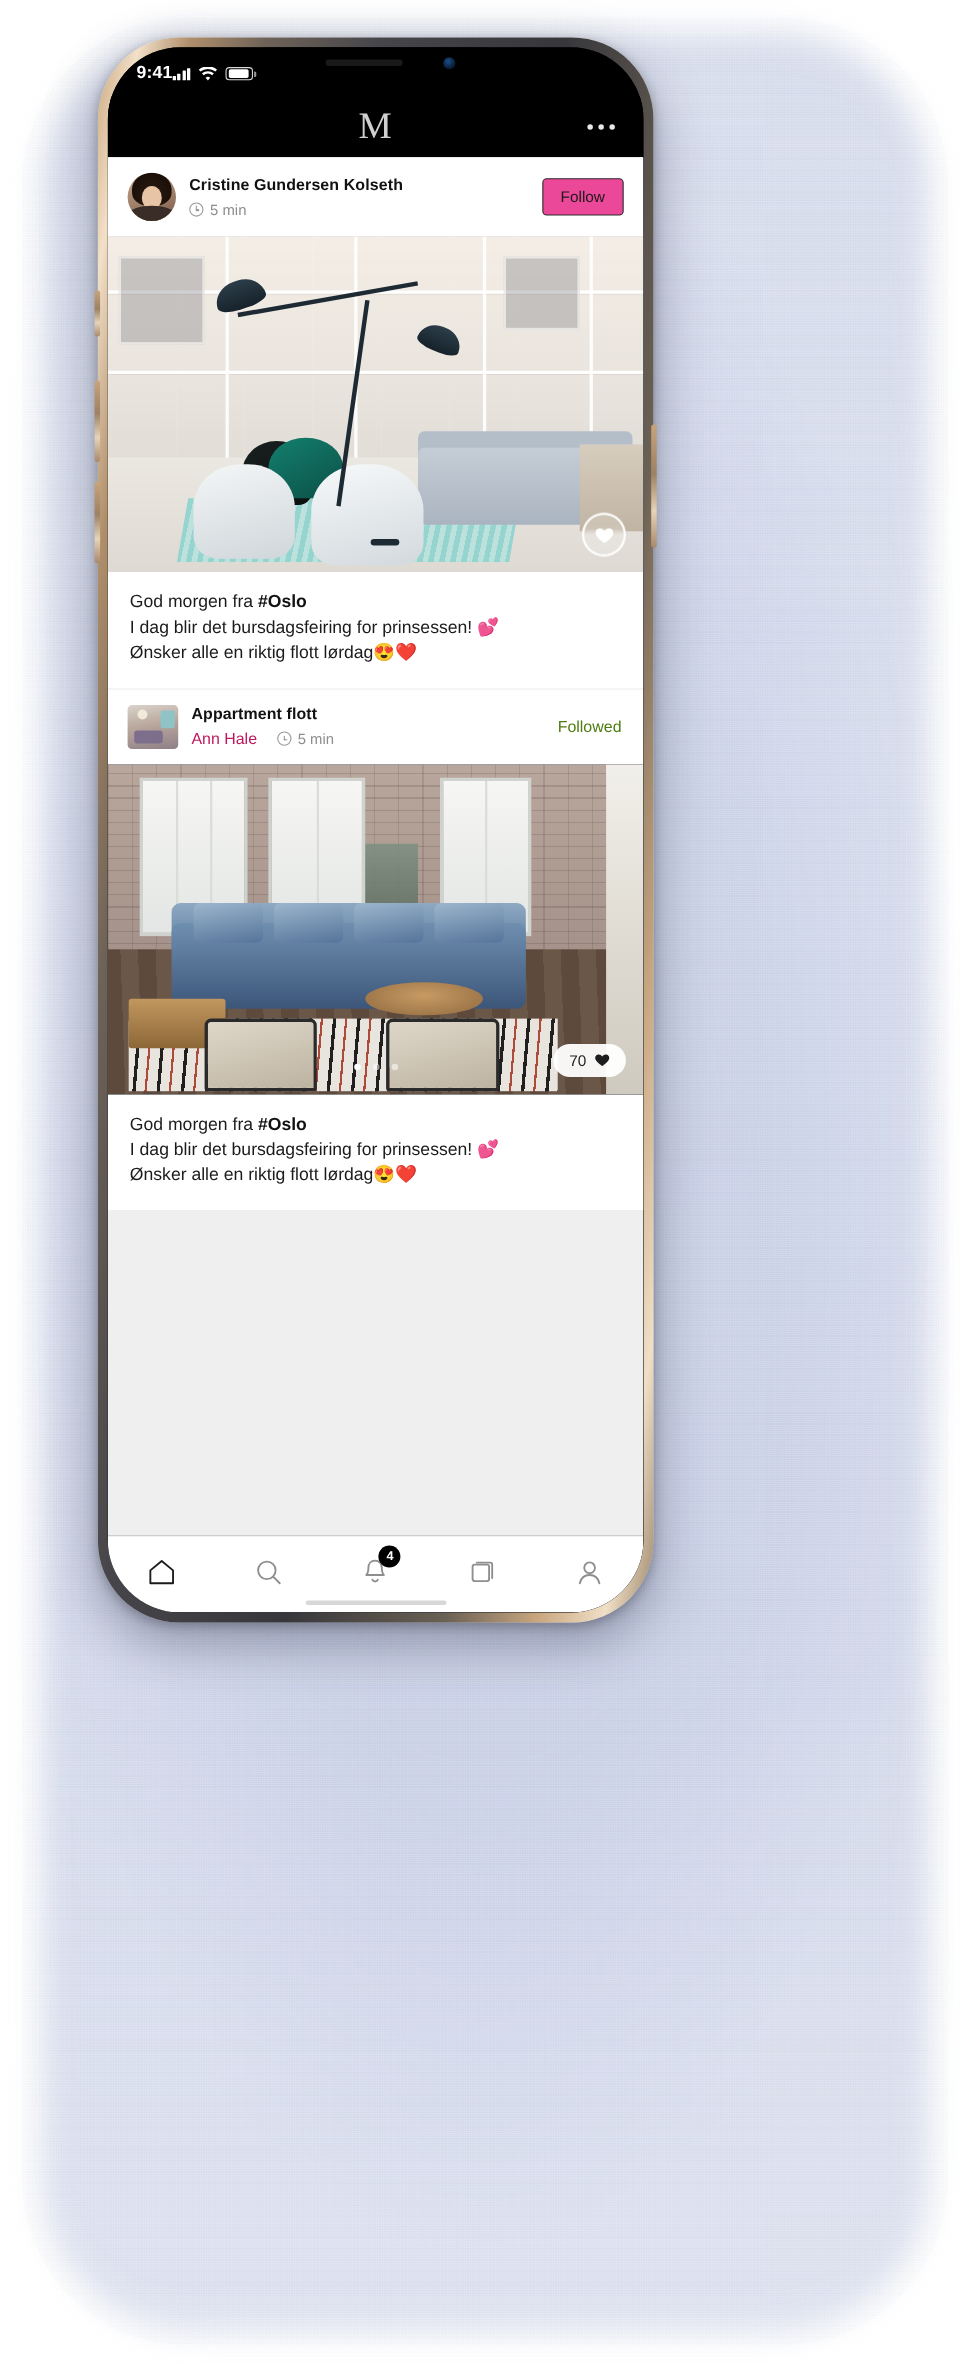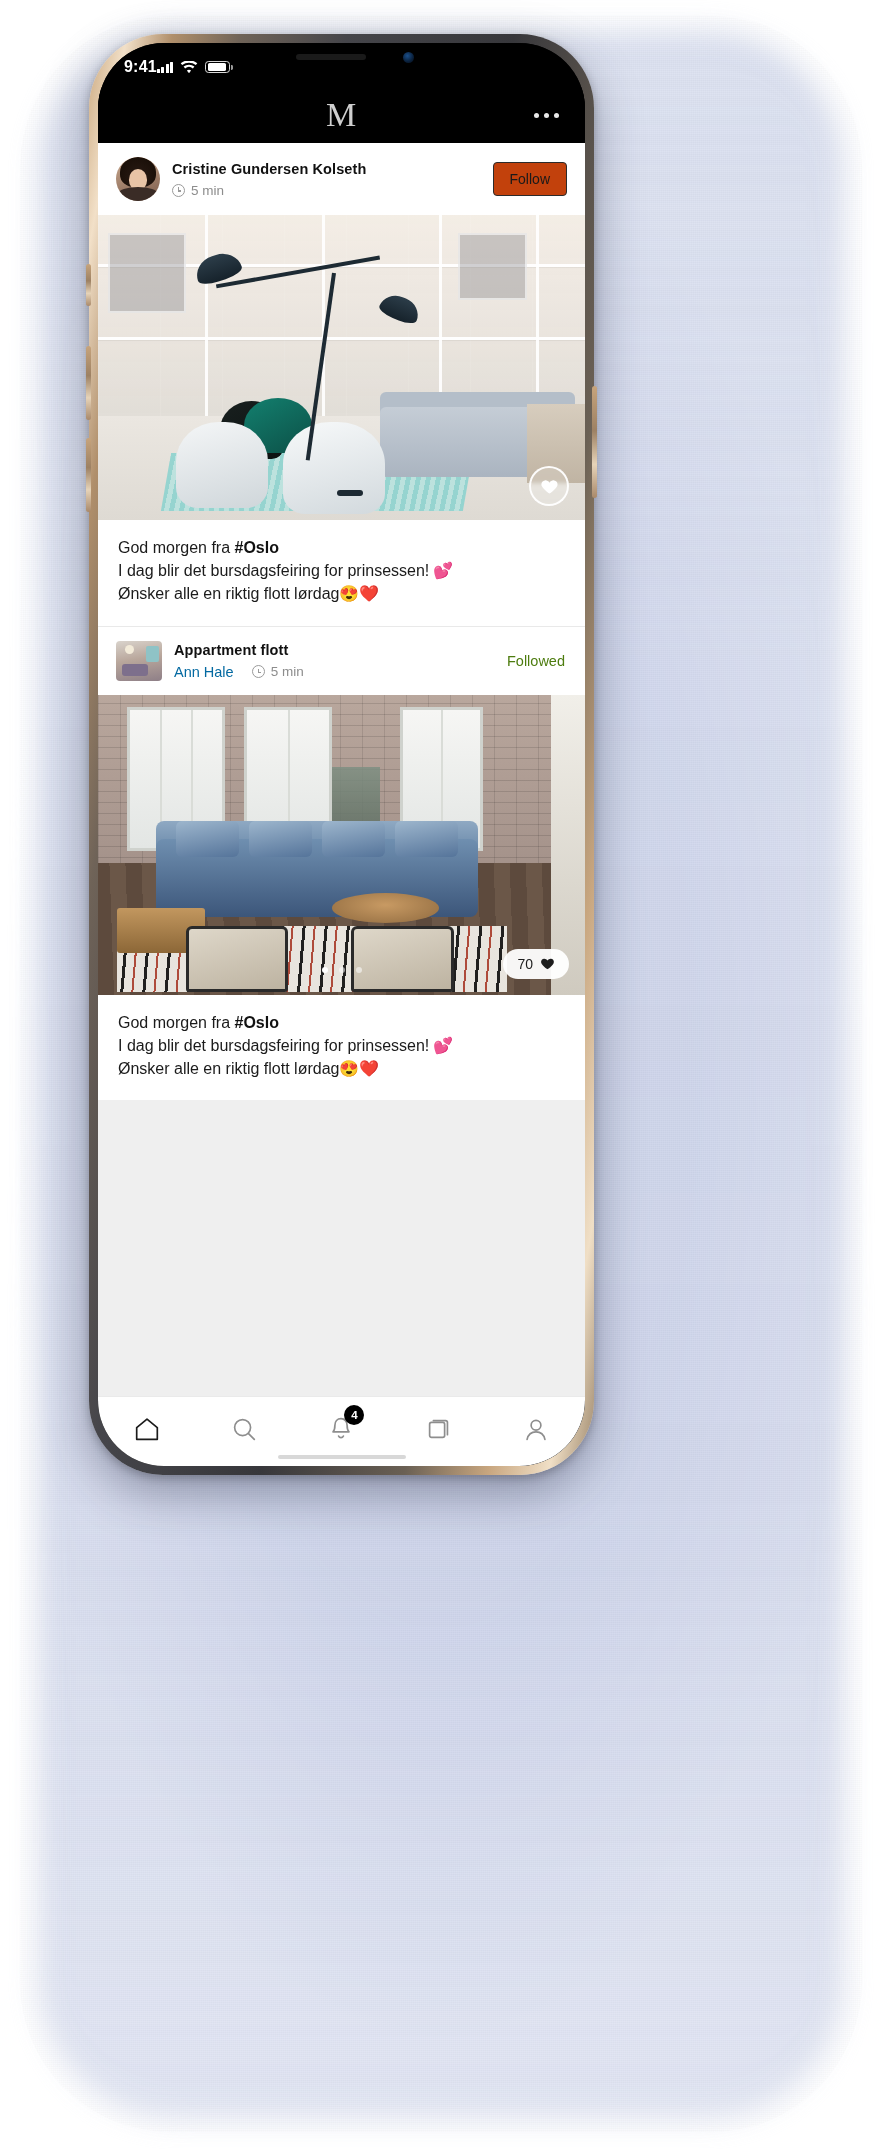--- a/index.html
+++ b/index.html
@@ -253,26 +253,26 @@
     display: flex; align-items: center; gap: 6px;
     margin-top: 3px;
   }
   .clock {
     width: 13px; height: 13px; border-radius: 50%;
     border: 1.3px solid #9a9a9a; position: relative; flex:0 0 13px;
   }
   .clock::before { content:''; position:absolute; left:5px; top:2.4px; width:1.2px; height:4.2px; background:#9a9a9a; }
   .clock::after  { content:''; position:absolute; left:5px; top:5.6px; width:3.4px; height:1.2px; background:#9a9a9a; }
   .post-time { font-size: 13.5px; color: #8d8d8d; }
-  .post-author2 { font-size: 14.5px; color: #0369a1; }
+  .post-author2 { font-size: 14.5px; color: #be185d; }
 
   .follow-btn {
     border: 1.3px solid #2b2b2b;
     border-radius: 4px;
-    background: #c2410c;
+    background: #ec4899;
     color: #1a1a1a;
     font-size: 14px;
     padding: 8px 16px;
     font-family: inherit;
     cursor: pointer;
     white-space: nowrap;
   }
   .followed-label {
     font-size: 14.5px;
     color: #4d7c0f;

